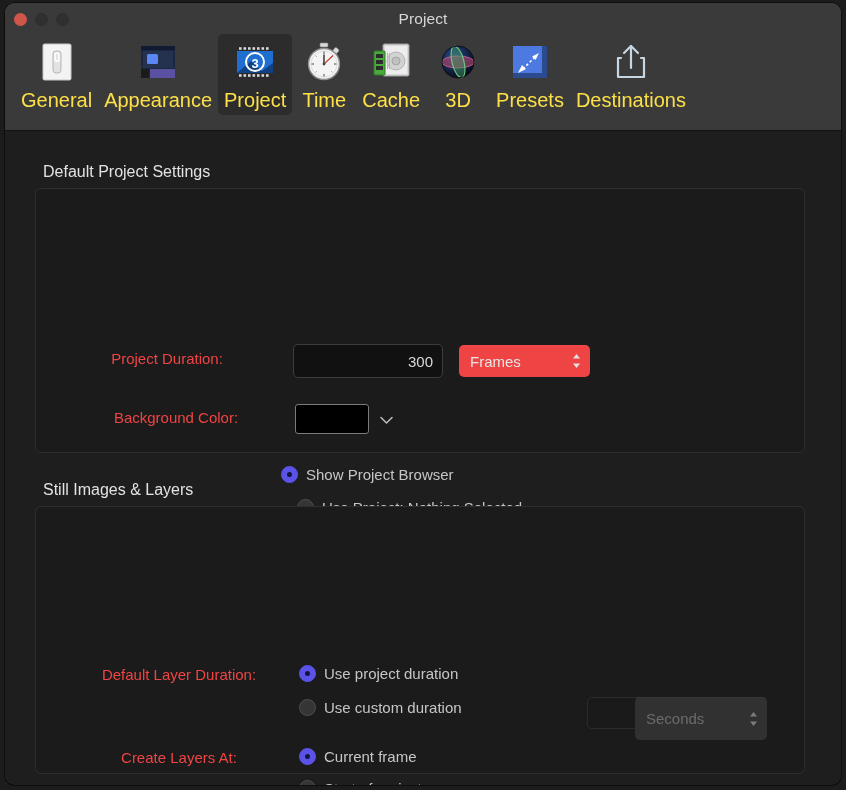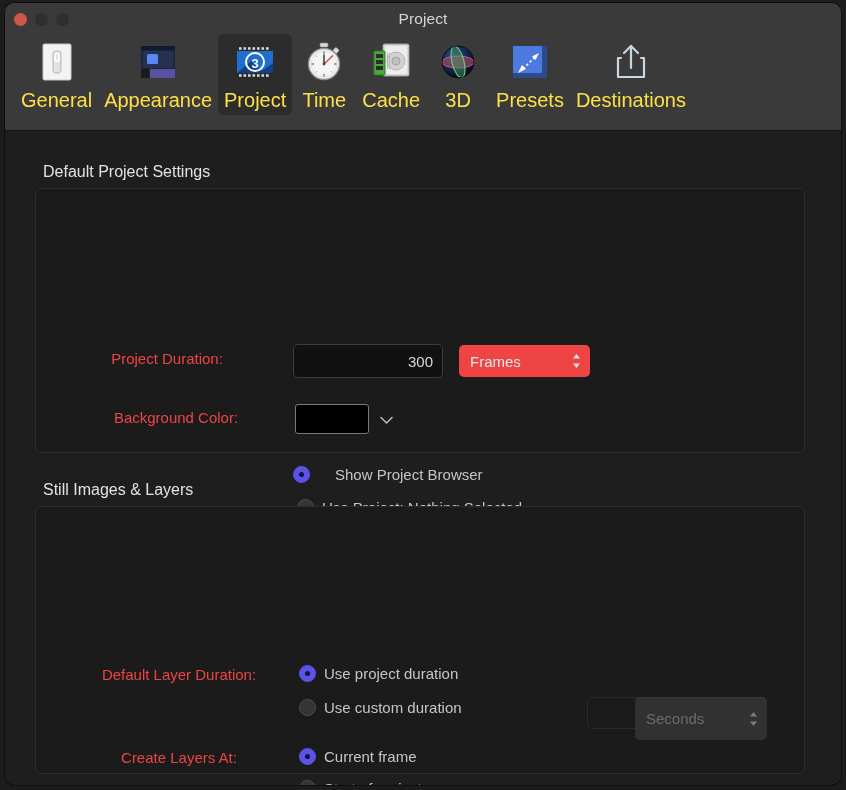--- a/index.html
+++ b/index.html
@@ -433,21 +433,21 @@
 
     <div class="row-label" style="left:60px; top:278px; width:222px;">Background Color:</div>
     <div class="colorwell" style="left:290px; top:273px; width:74px; height:30px;"></div>
     <div class="colorchev" style="left:374px; top:283px;">
       <svg width="15" height="10" viewBox="0 0 15 10">
         <path d="M2 2.5 L7.5 8 L13 2.5" fill="none" stroke="#b9b9b9" stroke-width="1.6" stroke-linecap="round" stroke-linejoin="round"></path>
       </svg>
     </div>
 
 
-    <div class="radio-row" style="left:288px; top:335px;gap:17px;">
+    <div class="radio-row" style="left:276px; top:335px;">
       <span class="radio on"></span>
       <span class="radio-label">Show Project Browser</span>
     </div>
 
     <div class="radio-row" style="left:292px; top:368px;">
       <span class="radio off"></span>
       <span class="radio-label">Use Project: Nothing Selected.</span>
     </div>
 
     <div class="pushbutton" style="left:638px; top:403px; width:137px; height:31px;">Choose...</div>

